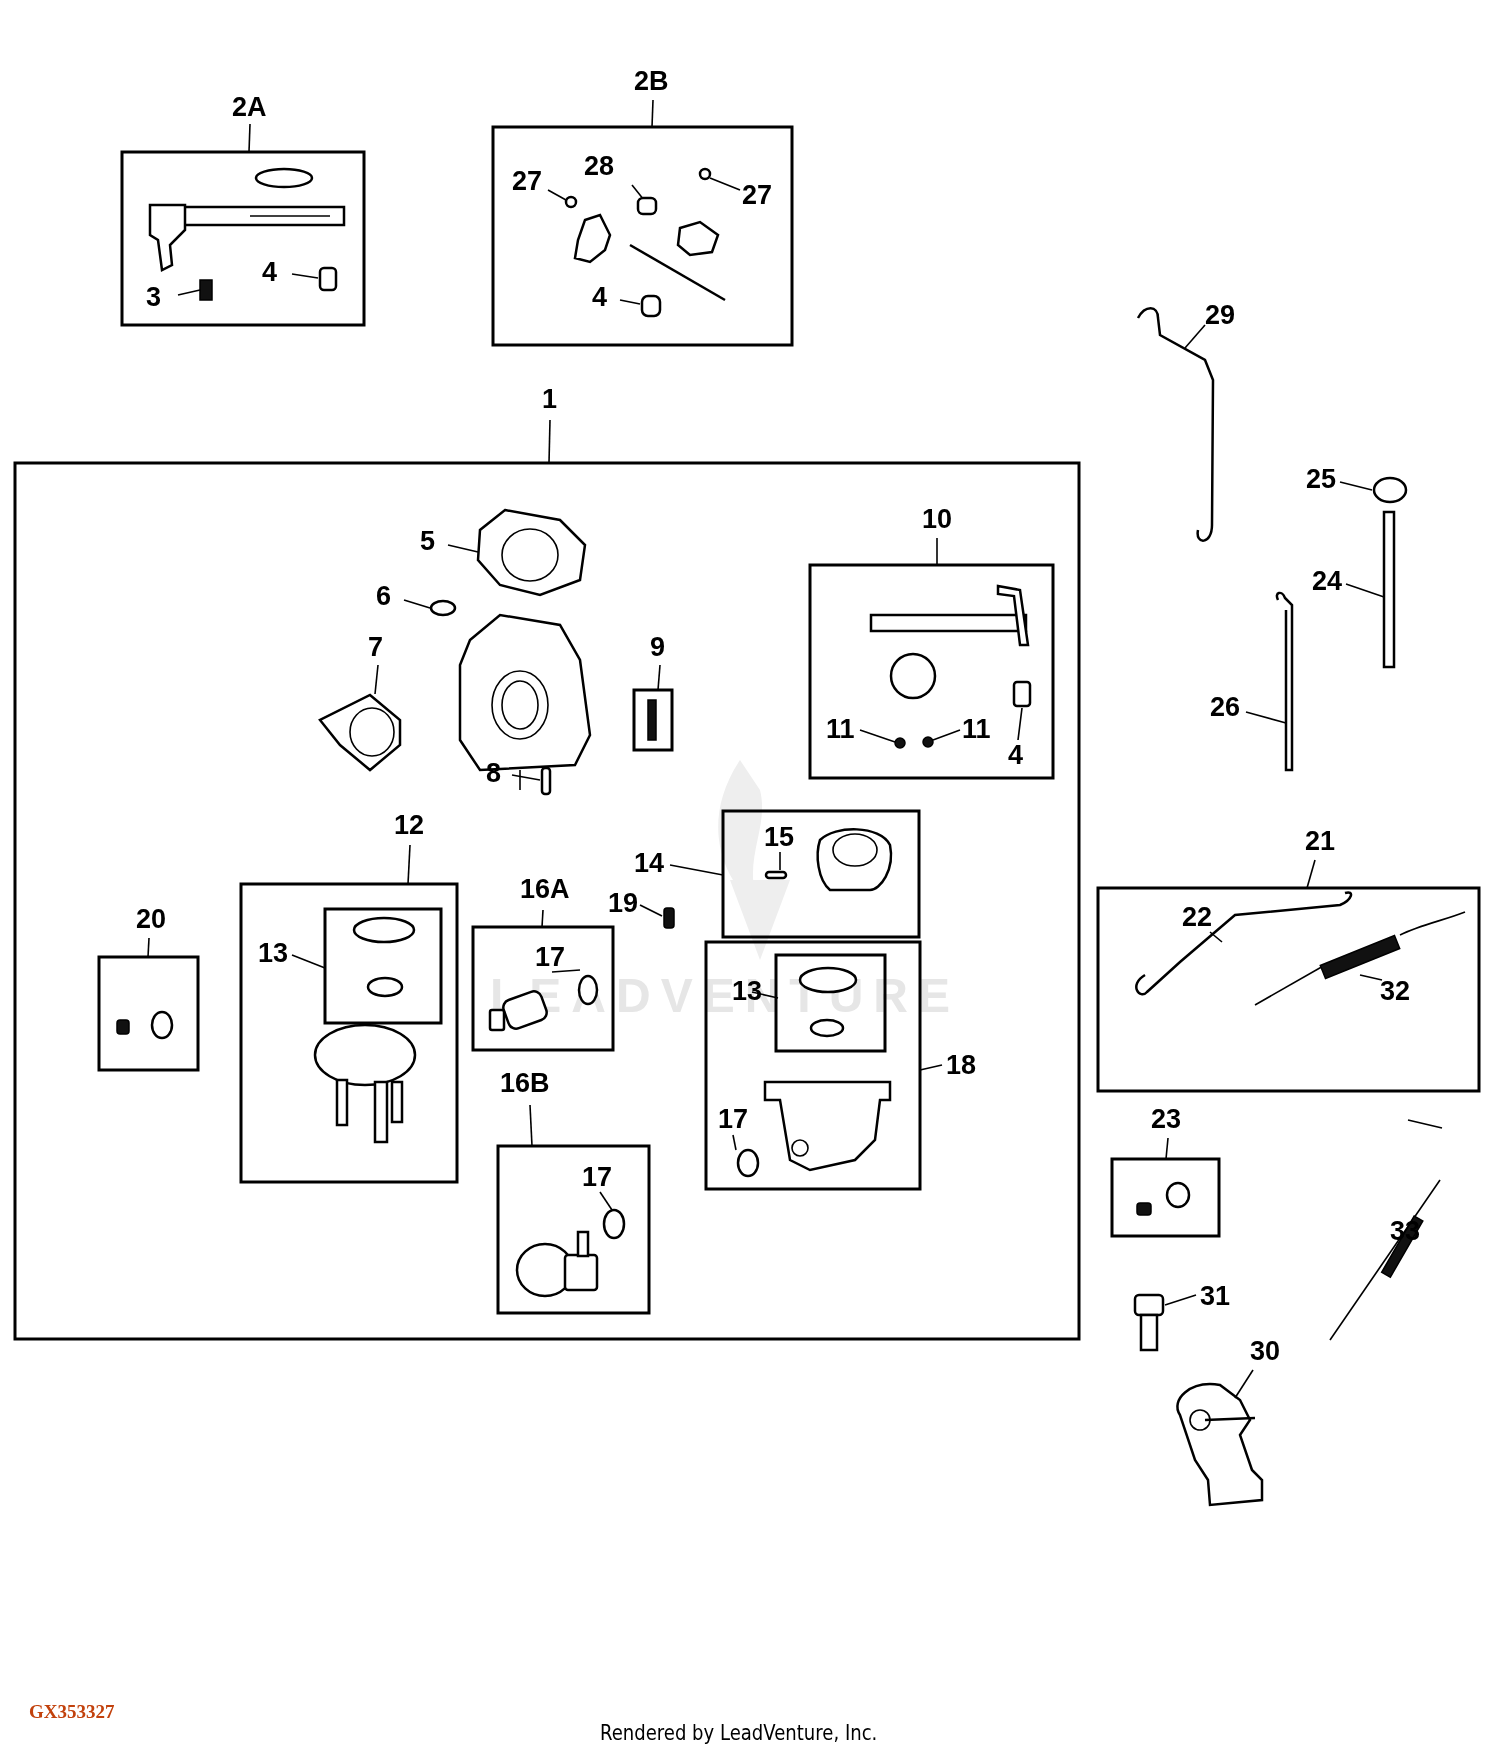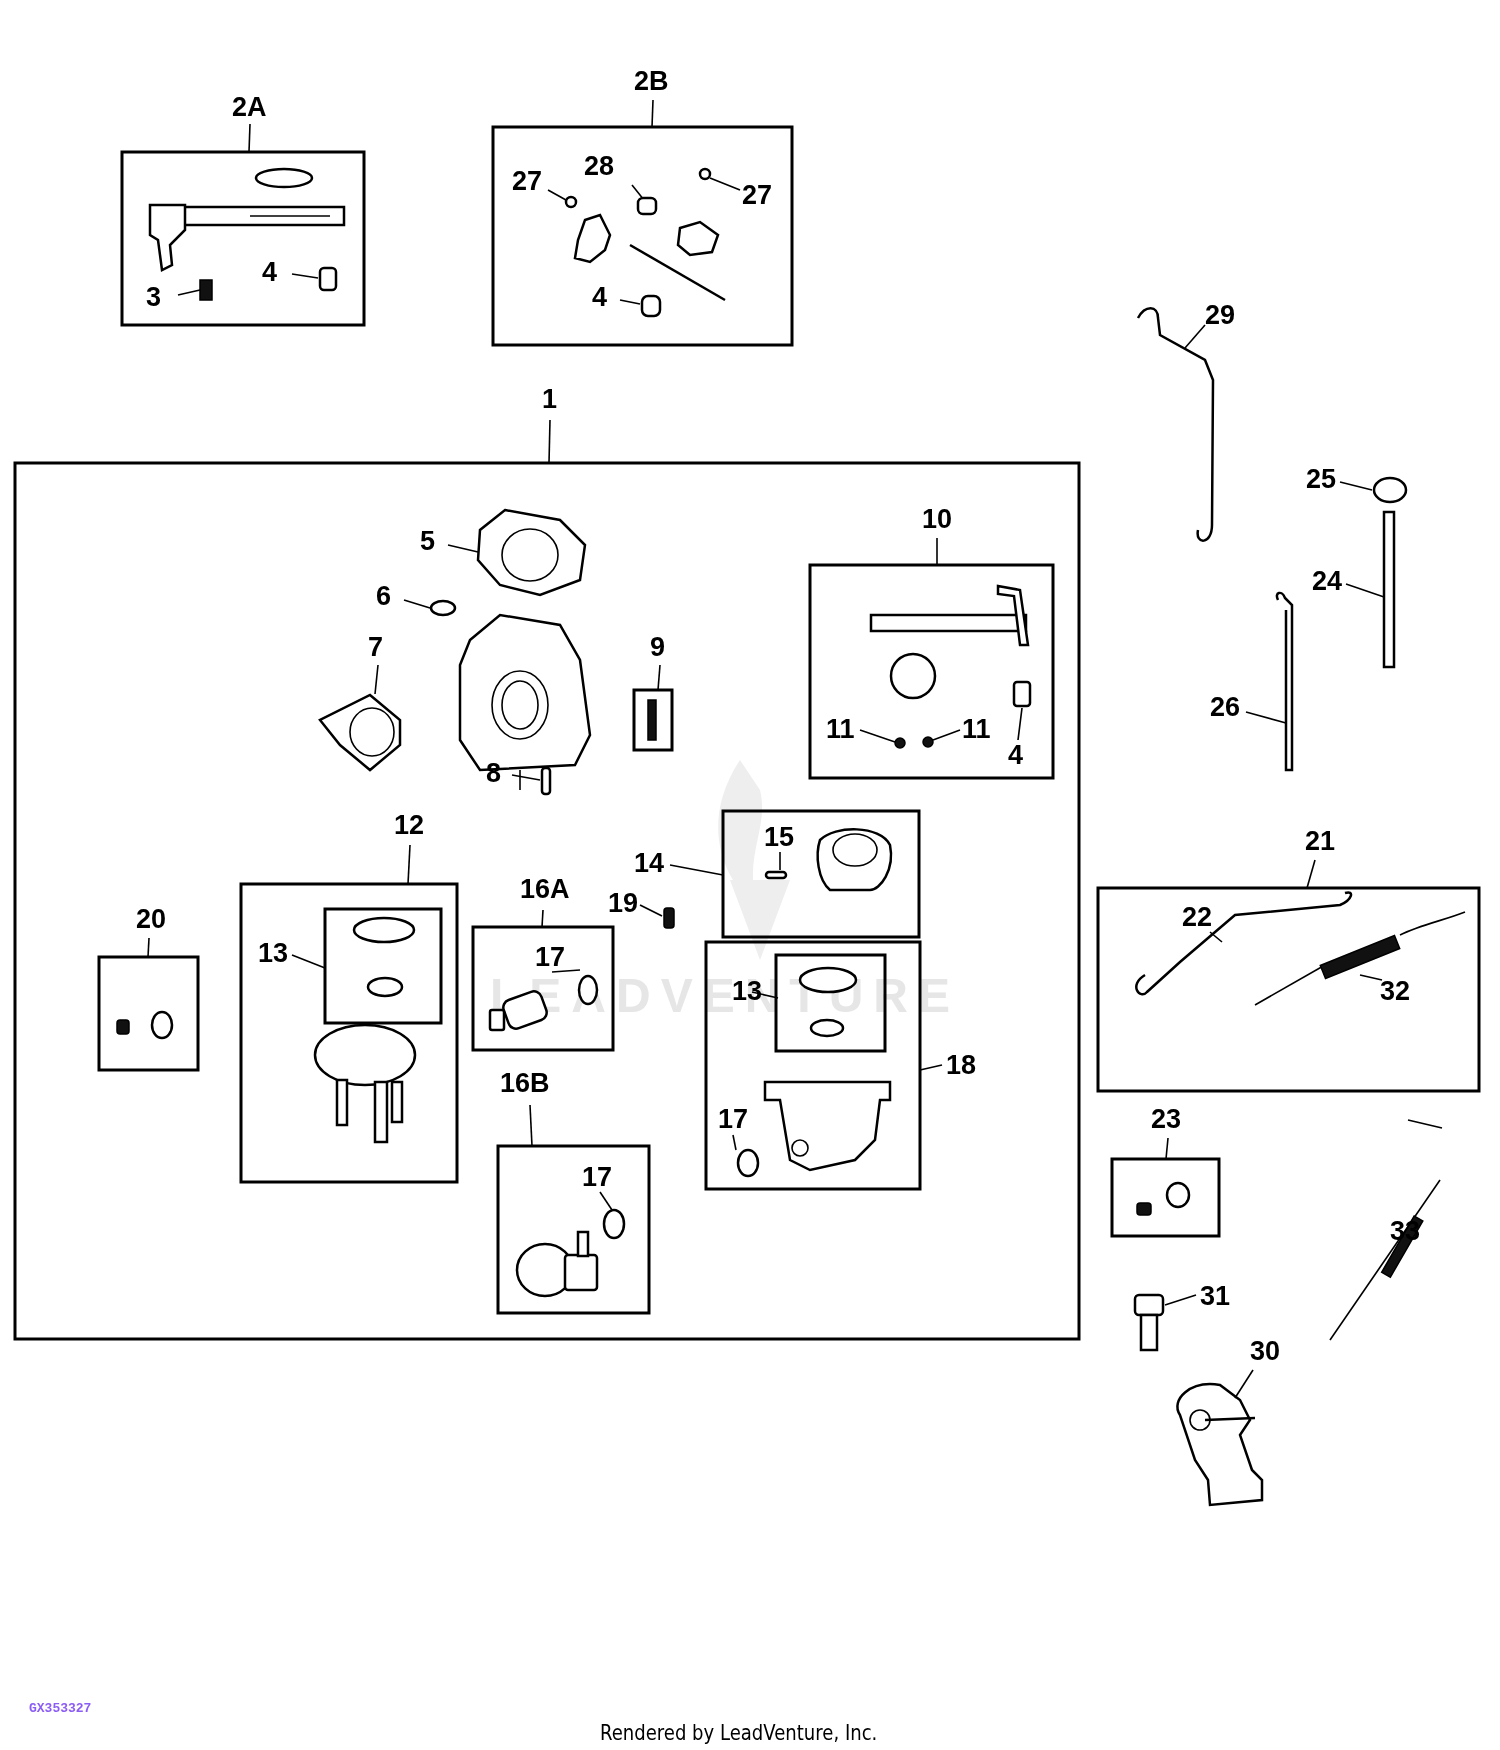--- a/index.html
+++ b/index.html
@@ -5,21 +5,21 @@
   html,body{margin:0;padding:0;background:#fff;}
   body{width:1500px;height:1750px;position:relative;overflow:hidden;font-family:"Liberation Sans",sans-serif;}
   #diagram{position:absolute;left:0;top:0;}
   .box{fill:none;stroke:#000;stroke-width:3;}
   .lead{stroke:#000;stroke-width:1.6;fill:none;}
   .part{fill:#fff;stroke:#000;stroke-width:2.5;}
   .partthin{fill:none;stroke:#000;stroke-width:1.6;}
   .dark{fill:#111;stroke:#000;stroke-width:1.5;}
   .callout{font-family:"Liberation Sans",sans-serif;font-weight:bold;font-size:27px;fill:#000;}
   .wm{font-family:"Liberation Sans",sans-serif;font-weight:bold;font-size:48px;fill:#e6e6e6;letter-spacing:10px;}
-  #fig-id{position:absolute;left:29px;top:1701px;font-family:Liberation Mono, monospace;font-weight:bold;font-size:13px;color:#8b5cf6;}
+  #fig-id{position:absolute;left:29px;top:1701px;font-family:Liberation Serif, serif;font-weight:bold;font-size:19px;color:#c2410c;}
   #rendered-by{position:absolute;left:600px;top:1720px;font-family:"DejaVu Sans",sans-serif;font-size:22px;color:#000;transform:scaleX(0.82);transform-origin:left top;}
 </style>
 </head>
 <body>
 
 <svg id="diagram" width="1500" height="1750" viewBox="0 0 1500 1750" xmlns="http://www.w3.org/2000/svg">
 
   <g>
     <path d="M740 760 C700 820 720 880 760 910 C740 860 770 830 760 790 Z" fill="#eeeeee"></path>
     <path d="M730 880 L760 960 L790 880 Z" fill="#eeeeee"></path>

